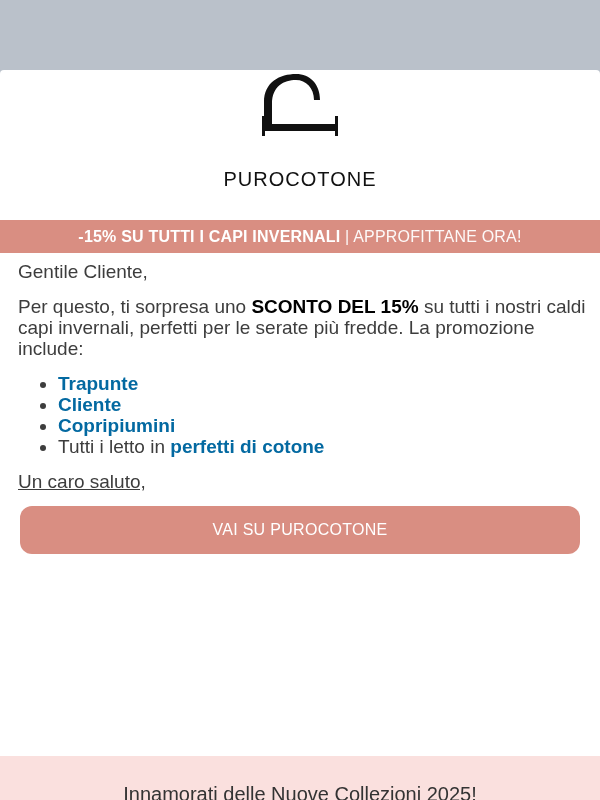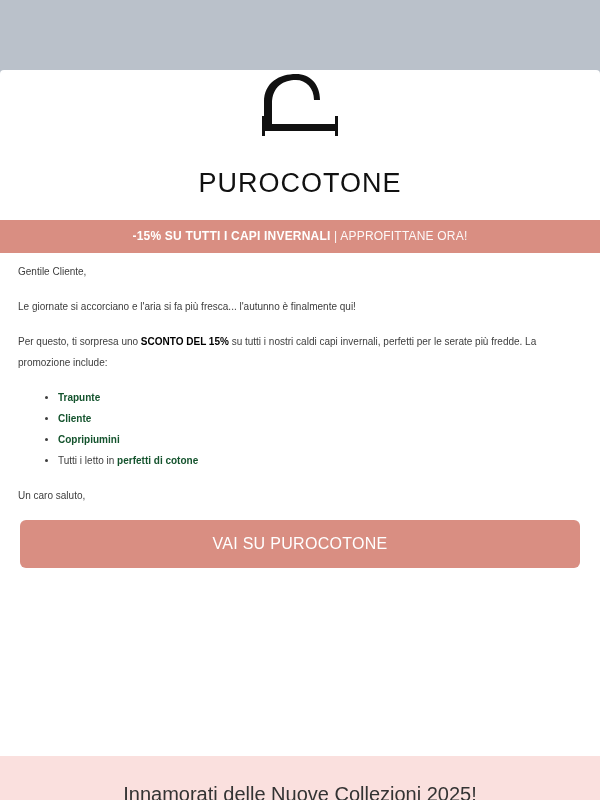--- a/index.html
+++ b/index.html
@@ -14,37 +14,37 @@
     position:absolute; top:70px; left:0; width:600px; height:730px;
     background:#ffffff; border-radius:4px 4px 0 0; overflow:hidden;
   }
   .logo-area { height:150px; position:relative; }
   .logo-mark {
     position:absolute; left:50%; top:2px; transform:translateX(-50%);
     width:80px; height:80px;
   }
   .logo-text {
     position:absolute; top:98px; left:0; width:600px; text-align:center;
-    font-size:27px; letter-spacing:1px; color:#111; font-weight:normal;
+    font-size:20px; letter-spacing:1px; color:#111; font-weight:normal;
   }
   .promo-banner {
     height:33px; background:#d98e82; color:#fff;
-    text-align:center; line-height:33px; font-size:12px; letter-spacing:0.2px;
+    text-align:center; line-height:33px; font-size:16px; letter-spacing:0.2px;
   }
   .promo-banner .strong { font-weight:bold; }
   .promo-banner .light { opacity:0.95; font-weight:normal; }
-  .content { padding:8px 12px 0 18px; font-size:10px; line-height:21px; color:#3d3d3d; }
+  .content { padding:8px 12px 0 18px; font-size:19px; line-height:21px; color:#3d3d3d; }
   .content p { margin:0 0 14px 0; }
   .content b { color:#000000; }
   .bullets { margin:14px 0 14px 0; padding-left:40px; }
   .bullets li { line-height:21px; }
-  .bullets li b { color:#14532d; }
-  .signoff { margin-top:0; }
+  .bullets li b { color:#0369a1; }
+  .signoff { margin-top:0;text-decoration:underline; }
   .cta {
-    display:block; margin:9px 20px 0 20px; height:48px; border-radius:6px;
+    display:block; margin:9px 20px 0 20px; height:48px; border-radius:12px;
     background:#d98e82; color:#fff; text-align:center; line-height:48px;
     font-size:16px; letter-spacing:0.3px; text-decoration:none; cursor:pointer;
   }
   .collections {
     position:absolute; top:686px; left:0; width:600px; height:60px;
     background:#fae0de;
   }
   .collections-title {
     position:absolute; top:27px; left:0; width:600px; text-align:center;
     font-size:20px; color:#333;
@@ -66,21 +66,20 @@
     </svg>
     <div class="logo-text">PUROCOTONE</div>
   </div>
 
   <div class="promo-banner">
     <span class="strong">-15% SU TUTTI I CAPI INVERNALI</span><span class="light"> | </span><span class="light">APPROFITTANE ORA!</span>
   </div>
 
   <div class="content">
     <p>Gentile Cliente,</p>
-    <p>Le giornate si accorciano e l'aria si fa più fresca... l'autunno è finalmente qui!</p>
     <p><span>Per questo, ti sorpresa uno </span><b>SCONTO DEL 15%</b><span> su tutti i nostri caldi capi invernali, perfetti per le serate più fredde. La promozione include:</span></p>
 
     <ul class="bullets">
       <li><b>Trapunte</b></li>
       <li><b>Cliente</b></li>
       <li><b>Copripiumini</b></li>
       <li><span>Tutti i letto in </span><b>perfetti di cotone</b></li>
     </ul>
 
 

